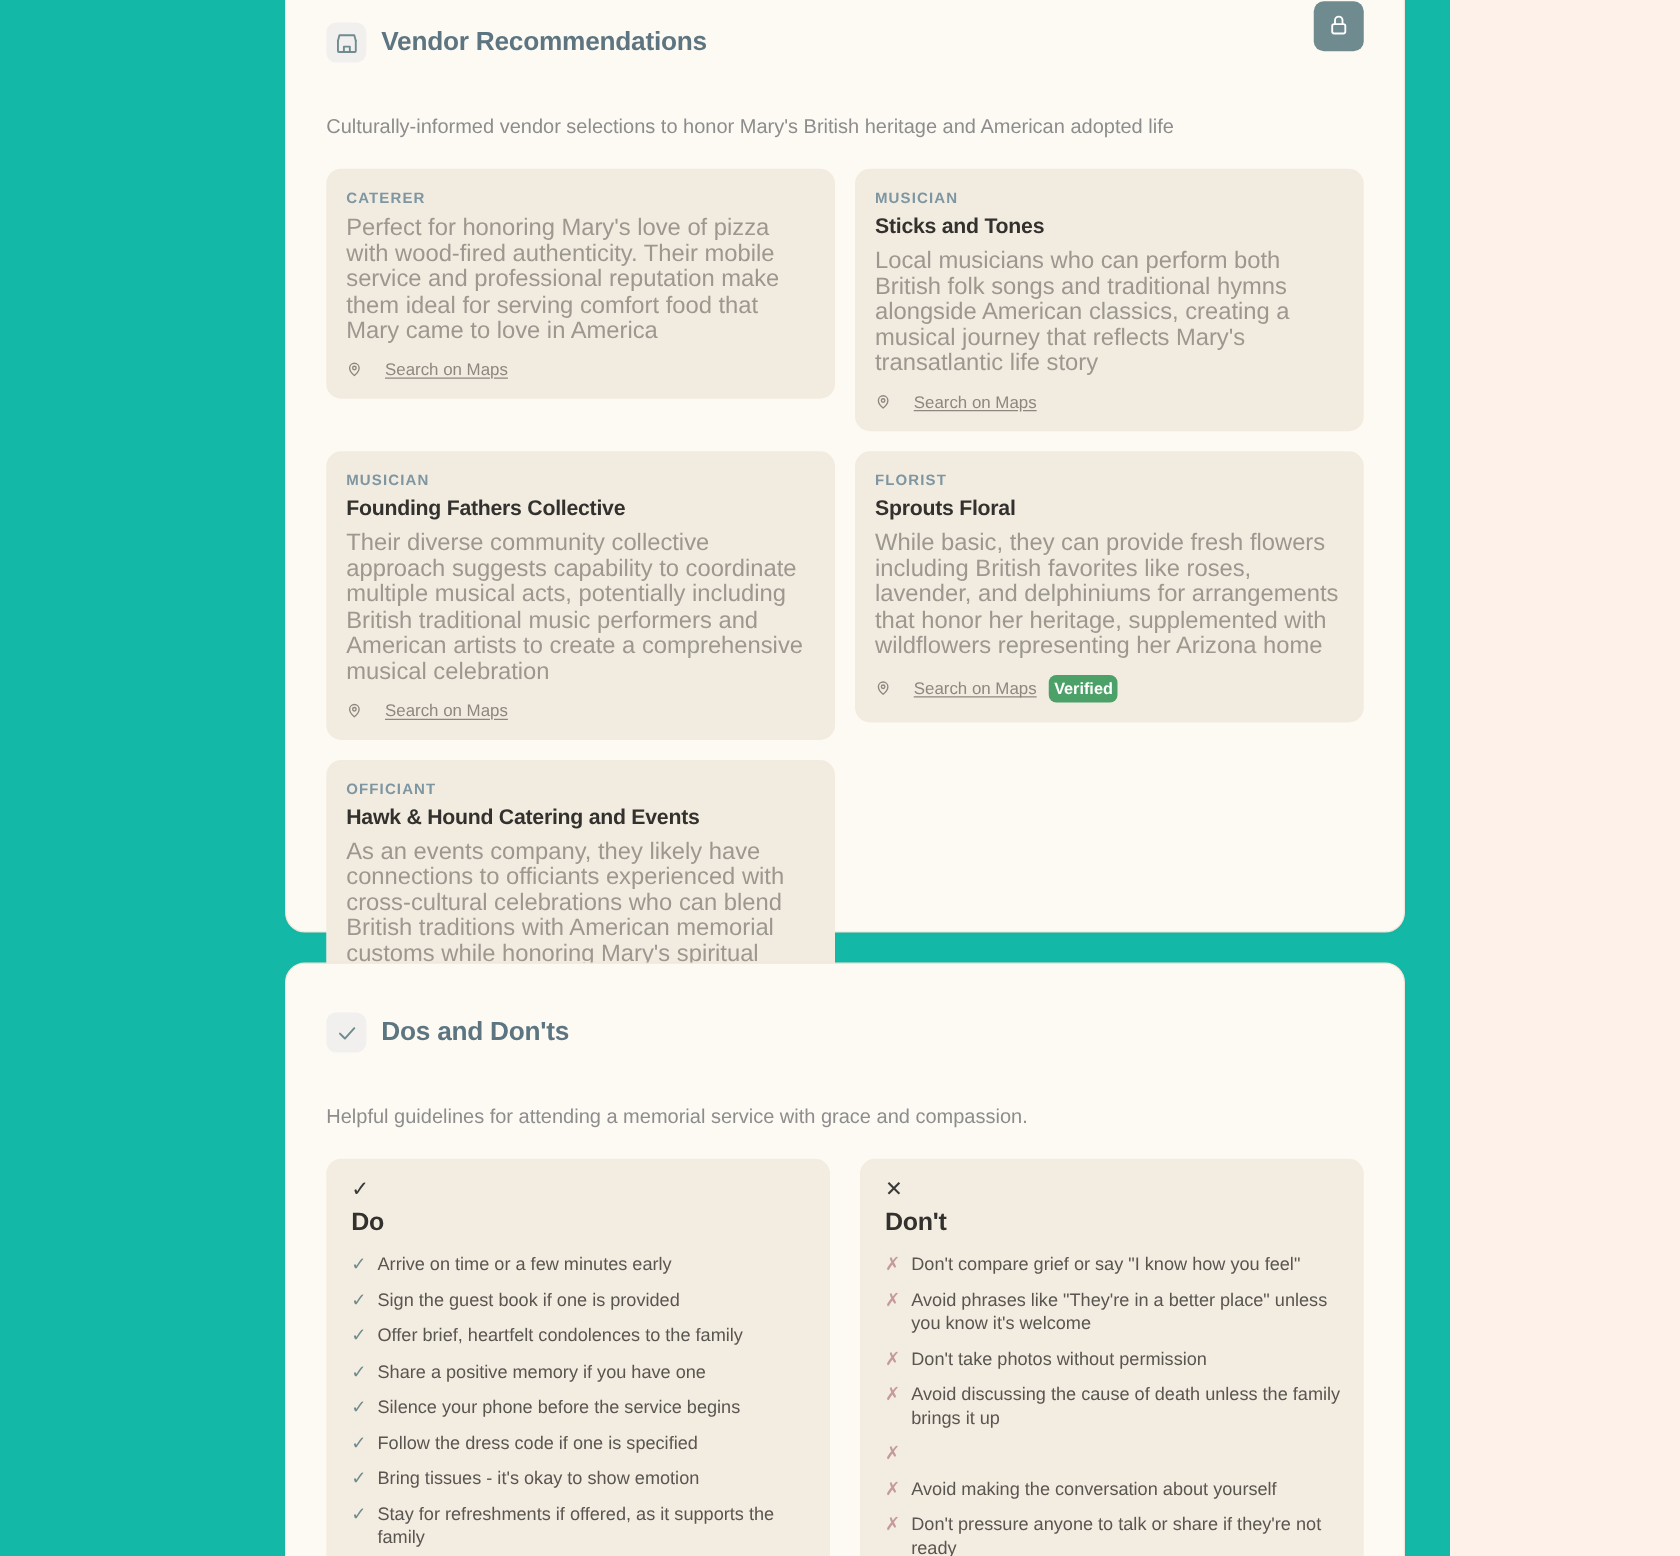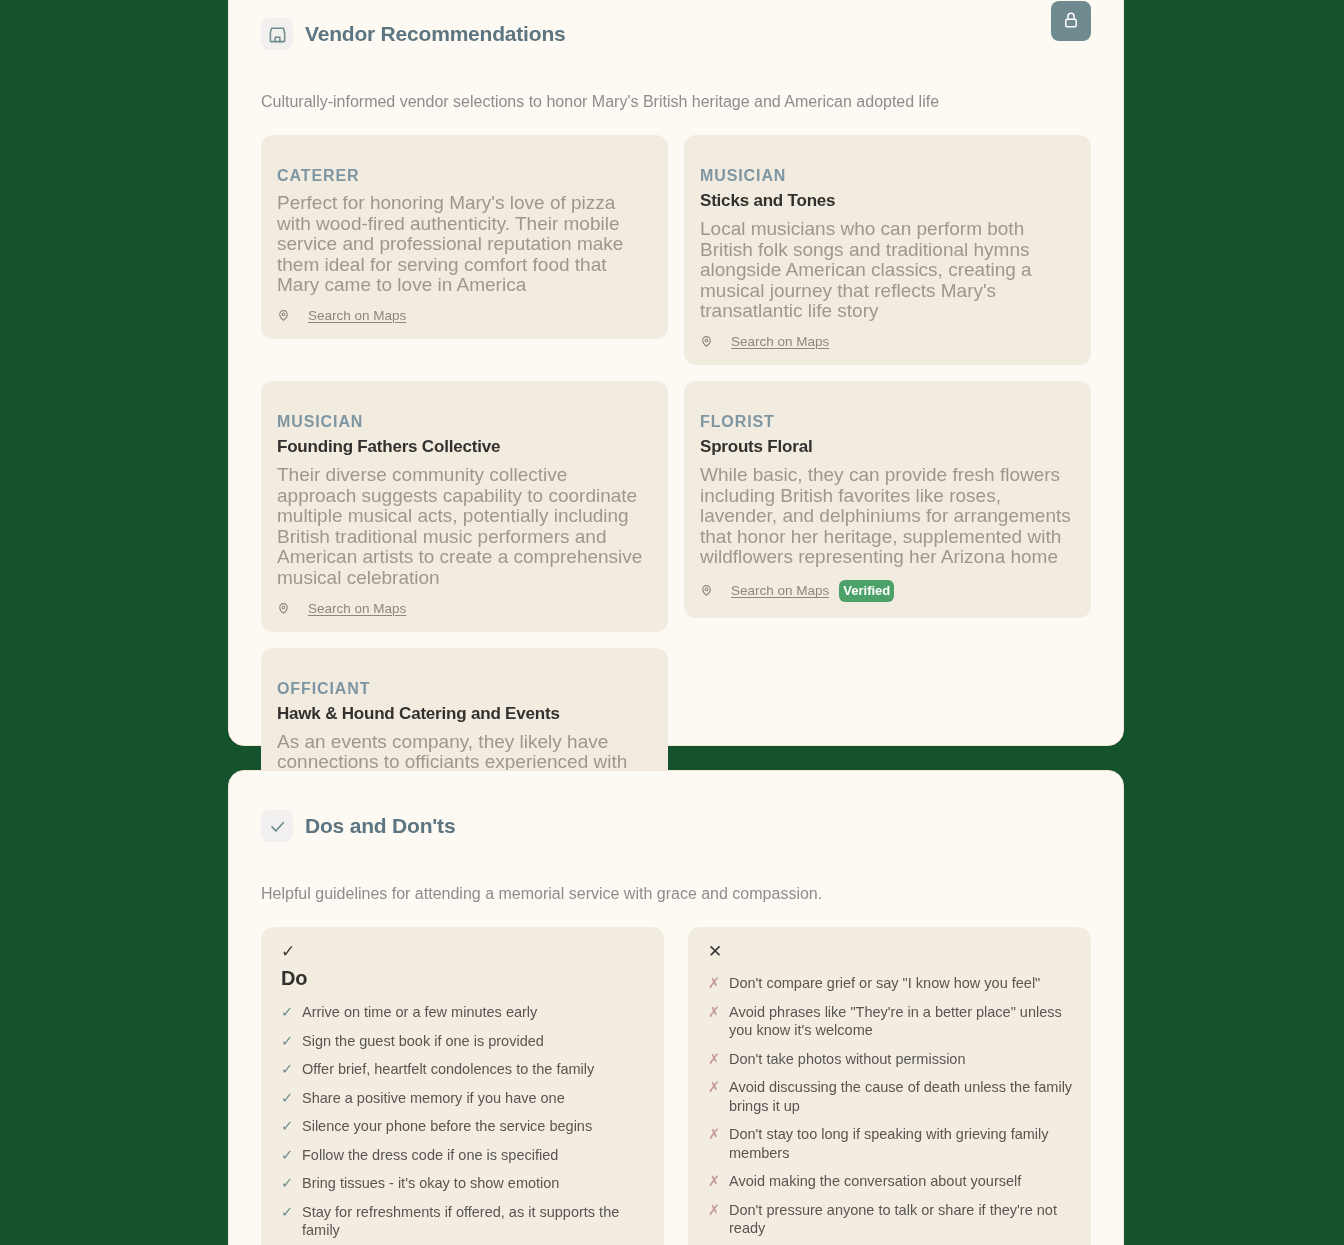--- a/index.html
+++ b/index.html
@@ -4,23 +4,23 @@
 <style>
   * { box-sizing: border-box; }
   html, body {
     margin: 0; padding: 0;
     width: 1344px;
     background: #fef1e9;
     font-family: "Liberation Sans", sans-serif;
     -webkit-font-smoothing: antialiased;
   }
   .page {
-    width: 1344px;
+    width: 1160px;
     min-height: 1245px;
-    background: #14532d;
+    background: #14b8a6;
     position: relative;
     overflow: hidden;
   }
 
   
   .panel {
     position: absolute;
     left: 228px;
     width: 896px;
     background: #fdfaf4;
@@ -78,26 +78,25 @@
     row-gap: 16px;
     align-items: start;
     padding-bottom: 30px;
   }
   .vendor-card {
     background: #f2ebe0;
     border-radius: 12px;
     padding: 16px 18px 16px 16px;
   }
   .v-cat {
-    font-size: 16px;
+    font-size: 12px;
     font-weight: bold;
     letter-spacing: 0.9px;
     color: #7d96a1;
     text-transform: uppercase;
-    margin-top: 16px;
   }
   .v-name {
     margin-top: 6px;
     font-size: 17px;
     font-weight: bold;
     color: #33312e;
     letter-spacing: -0.2px;
   }
   .v-desc {
     margin-top: 8px;
@@ -332,40 +331,40 @@
                 <span class="txt">Bring tissues - it's okay to show emotion</span>
               </li>
               <li>
                 <span class="glyph">✓</span>
                 <span class="txt">Stay for refreshments if offered, as it supports the family</span>
               </li>
             </ul>
         </div>
         <div class="dd-col">
           <div class="dd-mark x">✕</div>
+          <div class="dd-title">Don't</div>
           <ul class="dd-list dont-list" id="dont-list">
               <li>
                 <span class="glyph">✗</span>
                 <span class="txt">Don't compare grief or say "I know how you feel"</span>
               </li>
               <li>
                 <span class="glyph">✗</span>
                 <span class="txt">Avoid phrases like "They're in a better place" unless you know it's welcome</span>
               </li>
               <li>
                 <span class="glyph">✗</span>
                 <span class="txt">Don't take photos without permission</span>
               </li>
               <li>
                 <span class="glyph">✗</span>
                 <span class="txt">Avoid discussing the cause of death unless the family brings it up</span>
               </li>
               <li>
                 <span class="glyph">✗</span>
-                <span class="txt">Don't stay too long if speaking with grieving family members</span>
               </li>
               <li>
                 <span class="glyph">✗</span>
                 <span class="txt">Avoid making the conversation about yourself</span>
               </li>
               <li>
                 <span class="glyph">✗</span>
                 <span class="txt">Don't pressure anyone to talk or share if they're not ready</span>
               </li>
             </ul>

